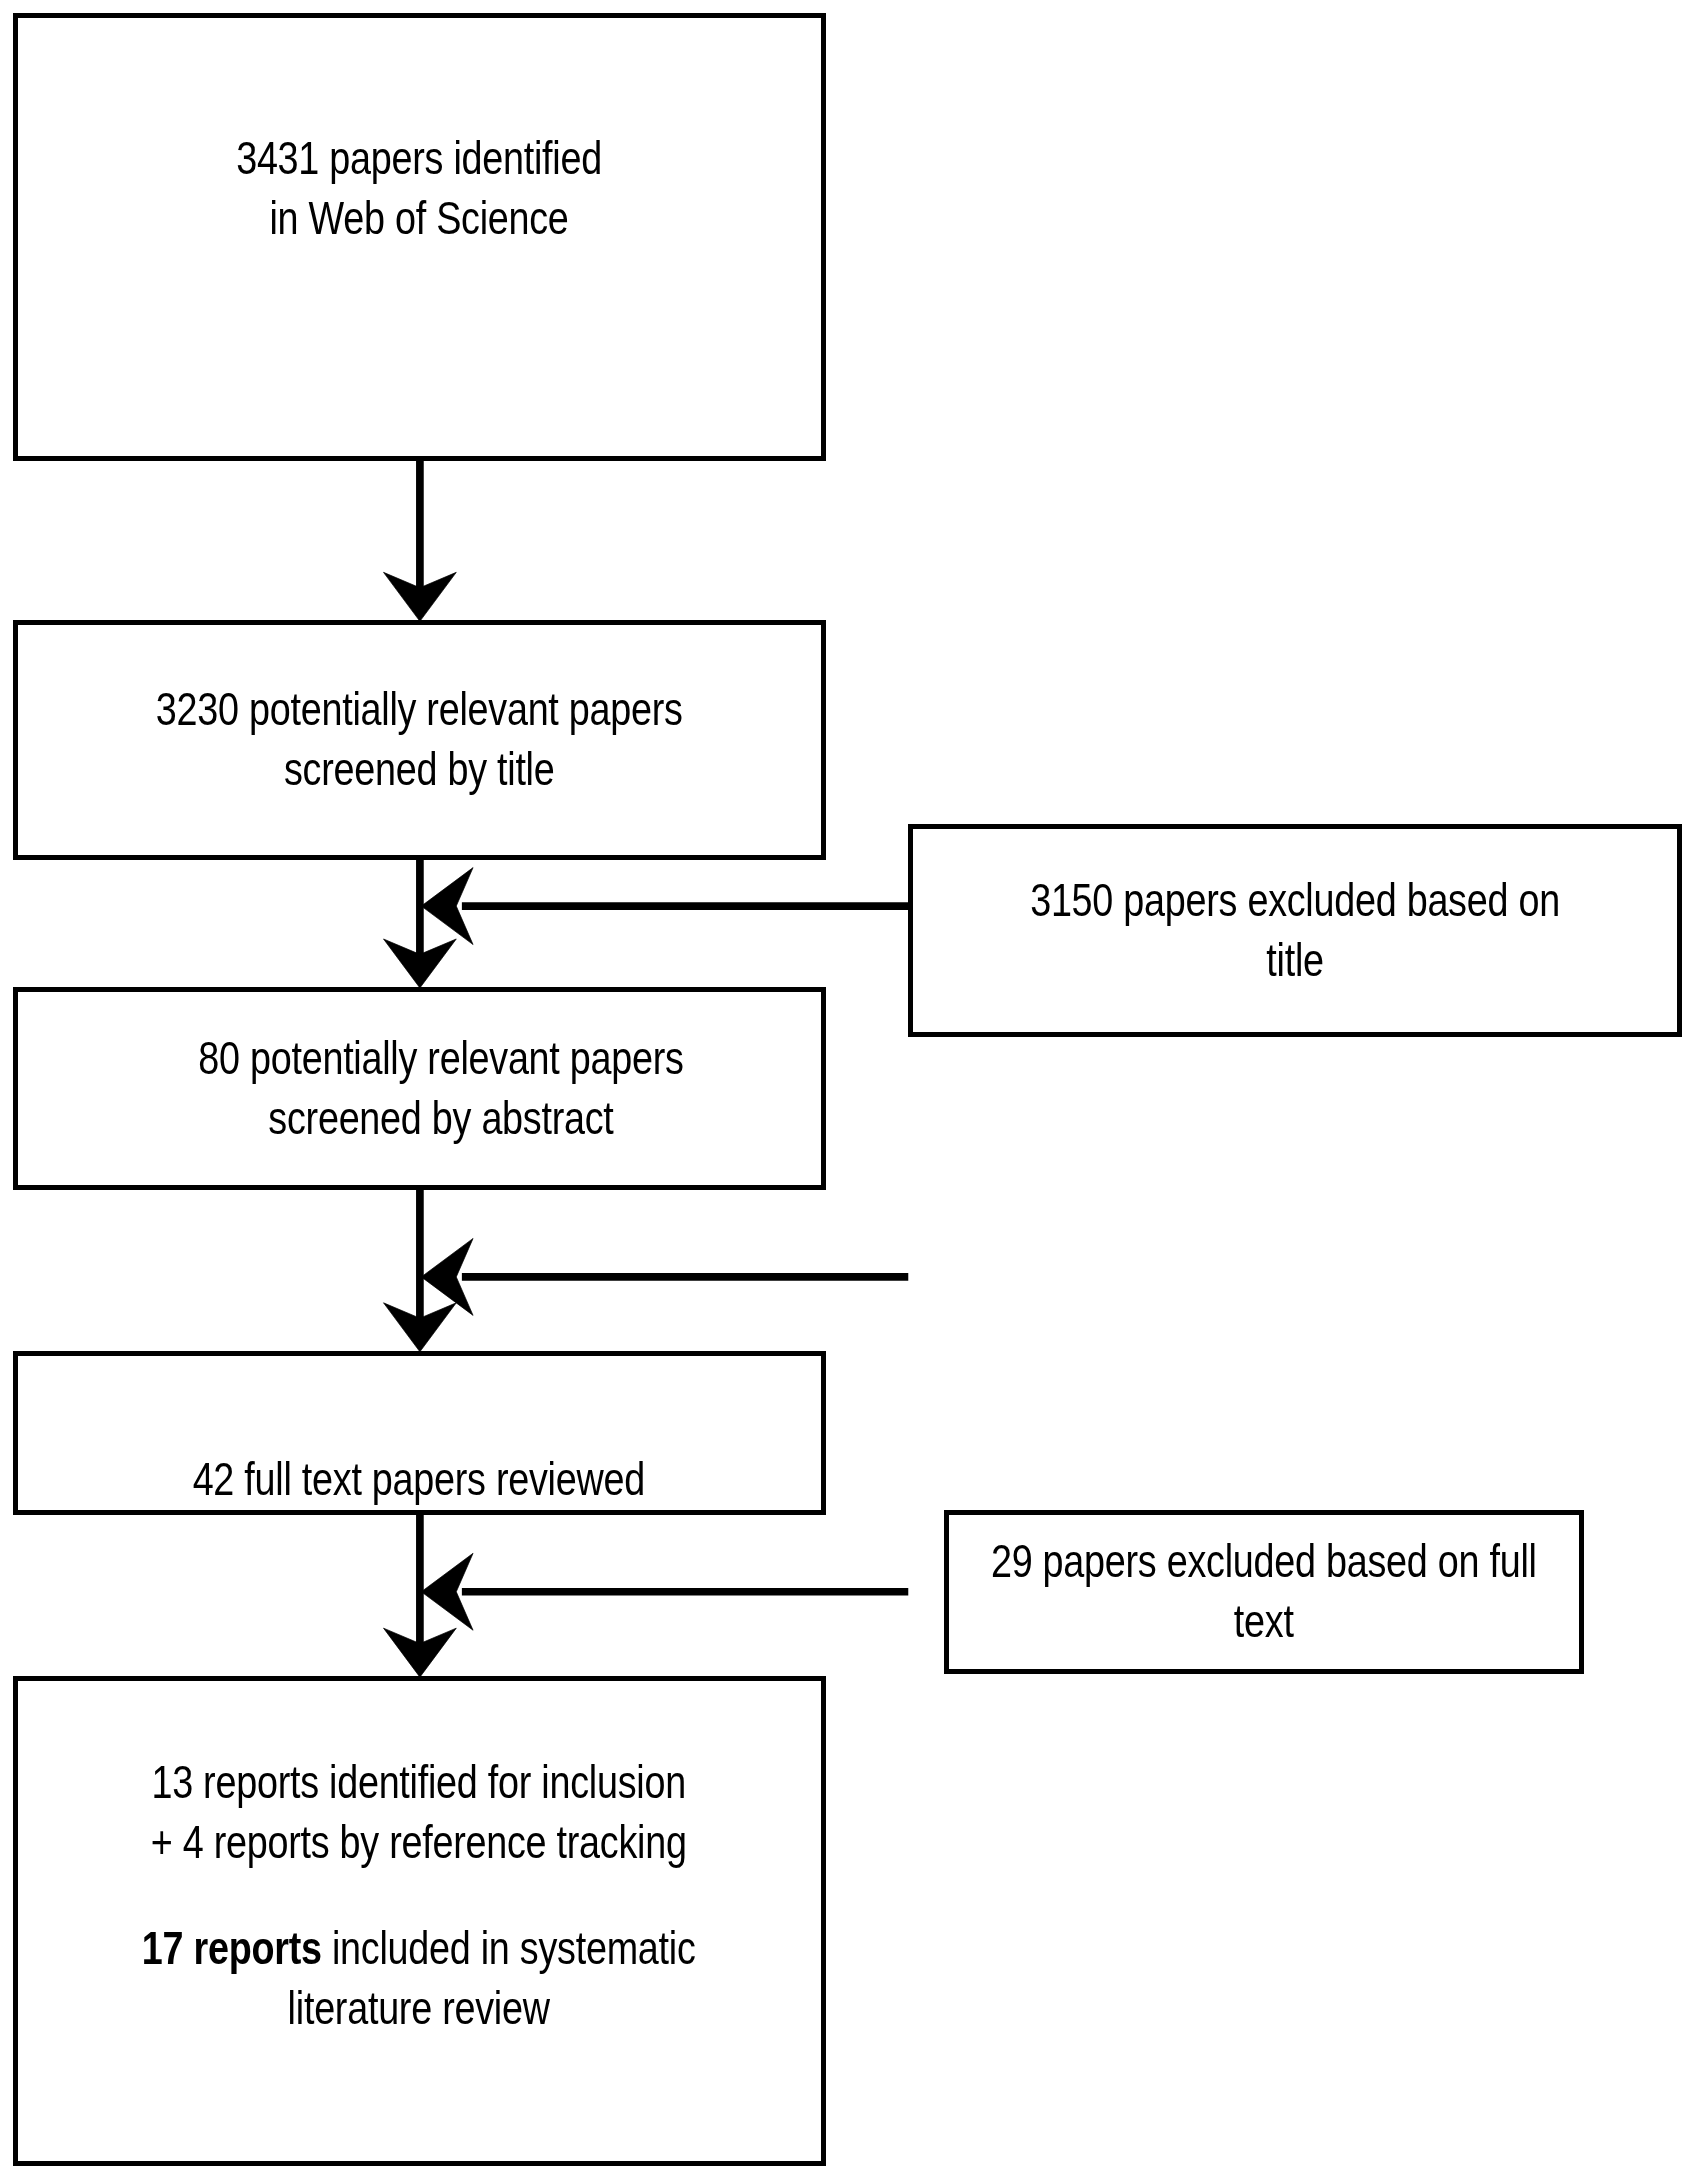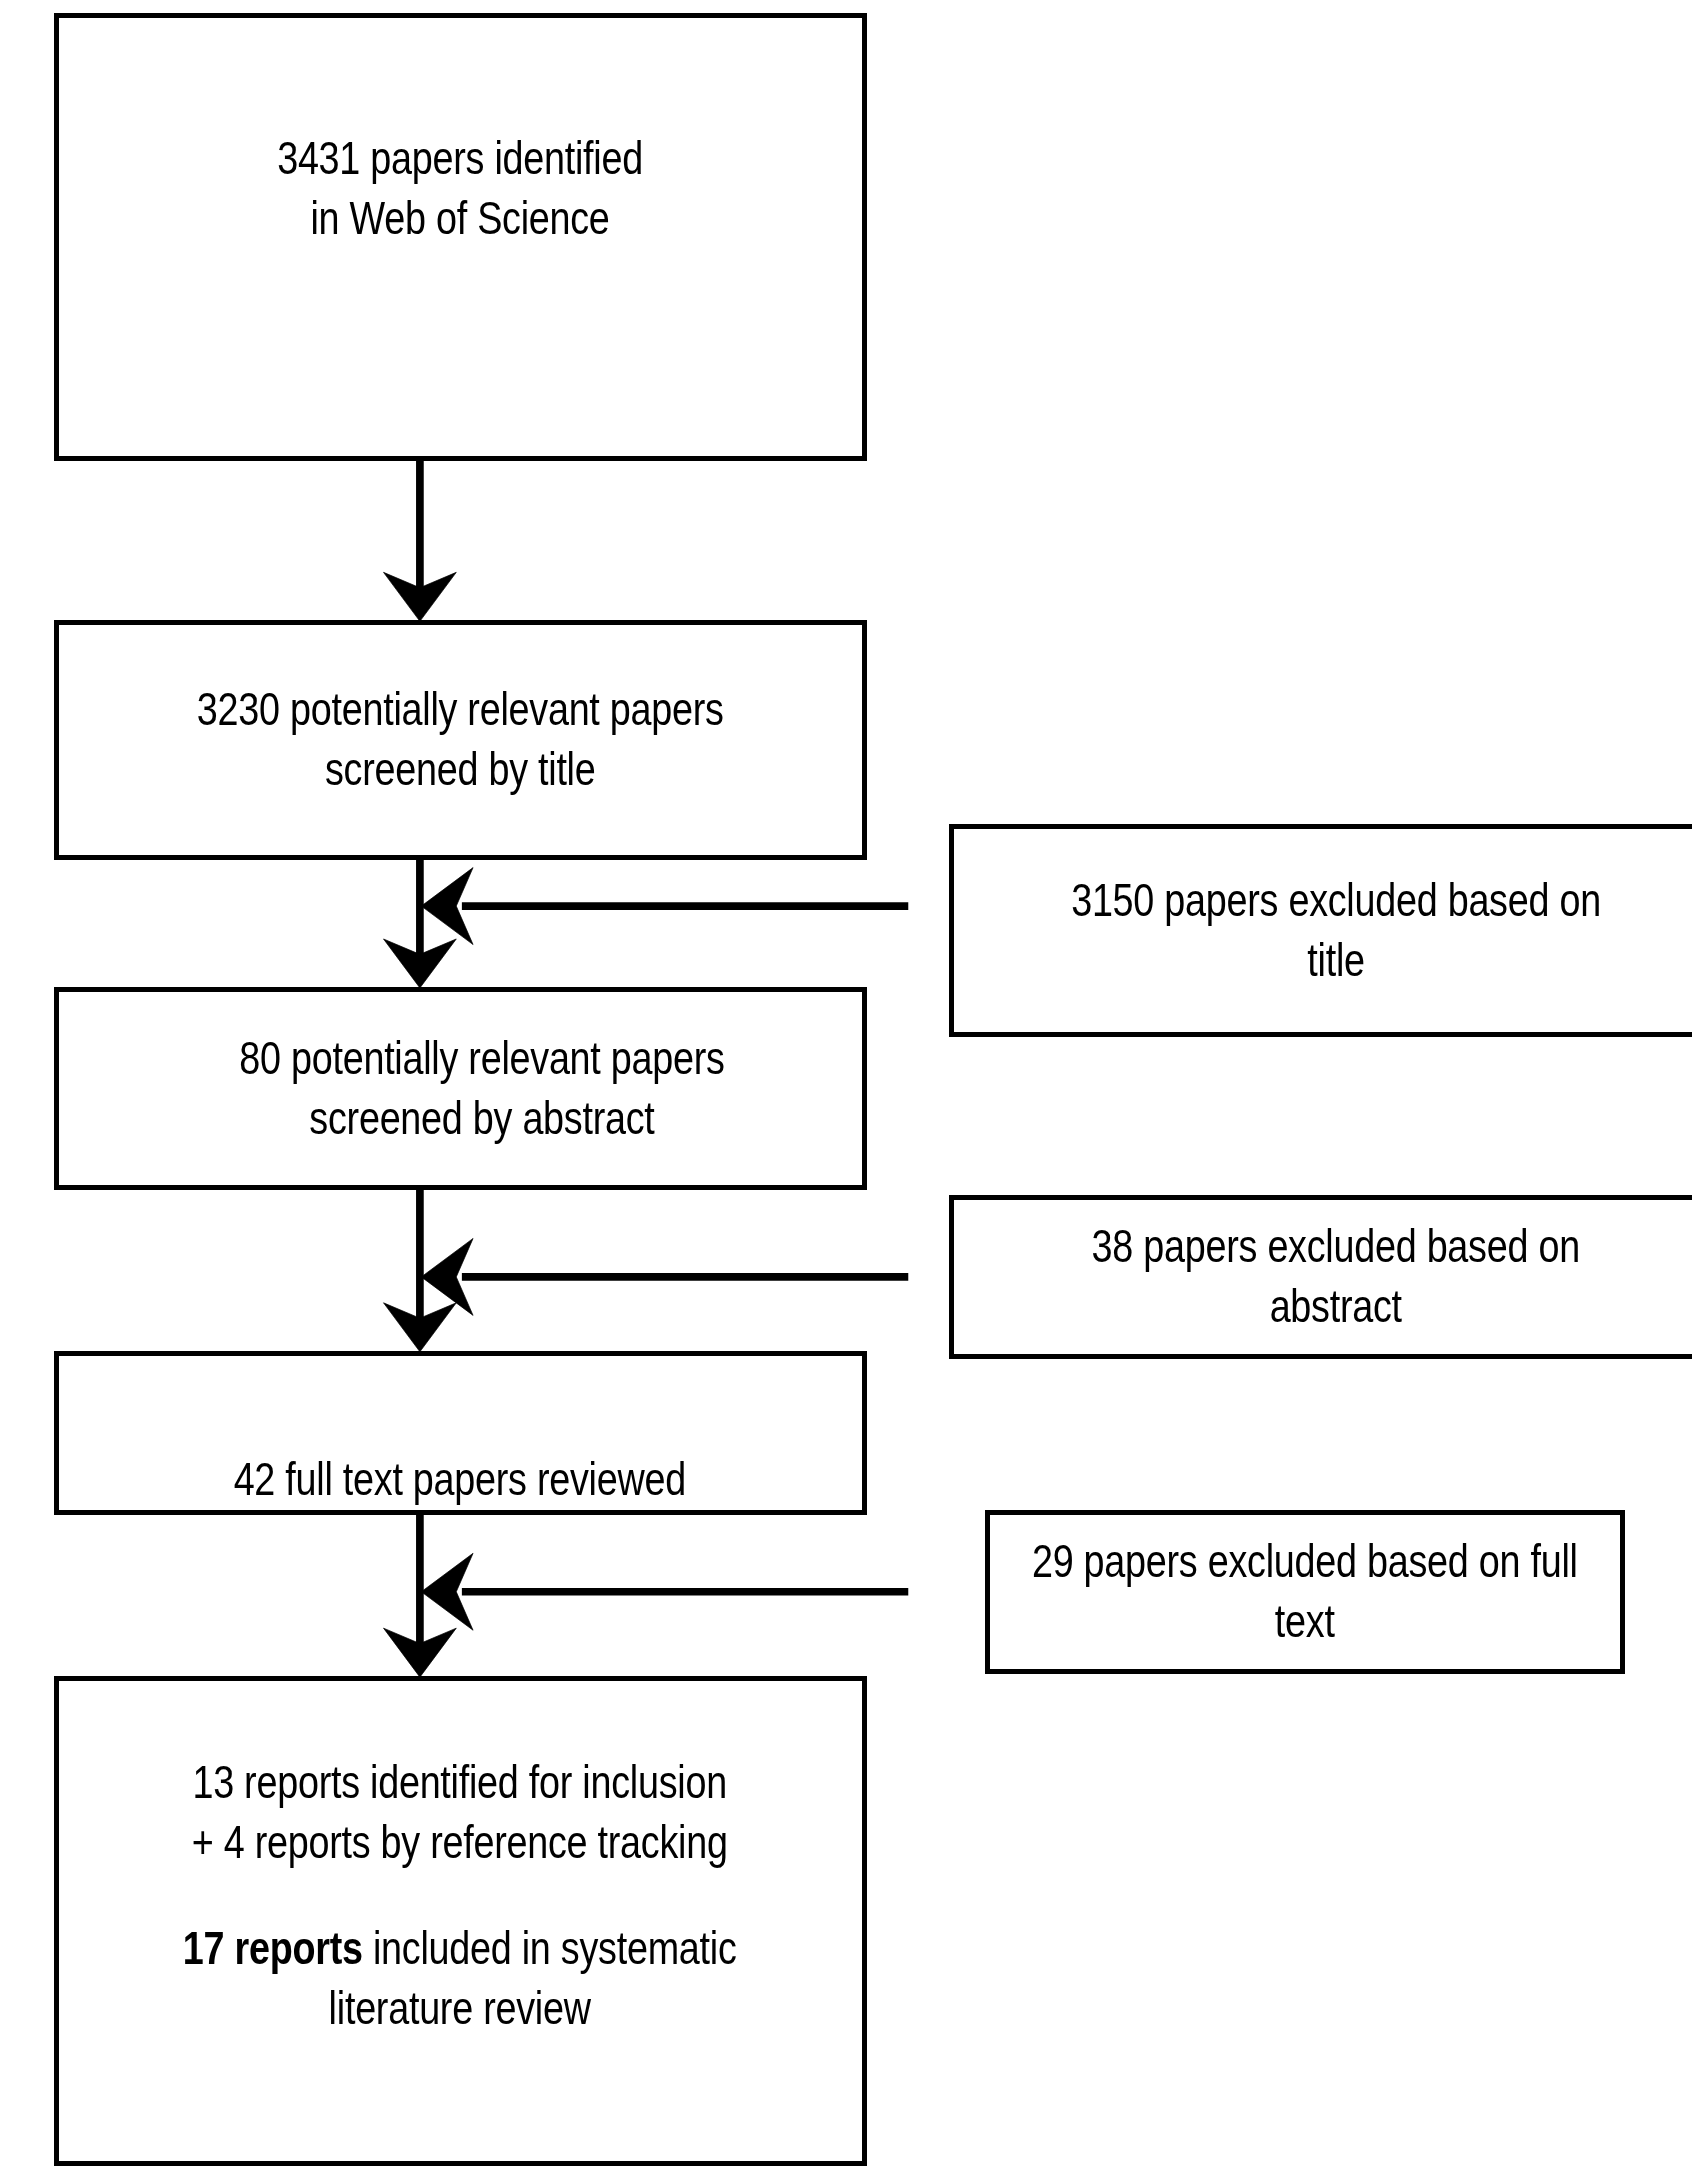--- a/index.html
+++ b/index.html
@@ -26,21 +26,20 @@
     height: 2183px;
   }
   .box {
     position: absolute;
     box-sizing: border-box;
     border: 5.6px solid #000000;
     background: #ffffff;
     display: flex;
     align-items: center;
     justify-content: center;
-    margin-left: 41px;
   }
   .box-text {
     text-align: center;
     color: #000000;
     font-size: 46px;
     line-height: 1.30;
     letter-spacing: -0.3px;
     transform: scaleX(0.82);
     transform-origin: center center;
     white-space: nowrap;
@@ -136,26 +135,20 @@
     </div>
   </div>
 
   <div class="box" id="box-screened-abstract">
     <div class="box-text">
       <span>80 potentially relevant papers</span><br>
       <span>screened by abstract</span>
     </div>
   </div>
 
-  <div class="box" id="box-excl-abstract">
-    <div class="box-text">
-      <span>38 papers excluded based on</span><br>
-      <span>abstract</span>
-    </div>
-  </div>
 
   <div class="box" id="box-fulltext">
     <div class="box-text">
       <span>42 full text papers reviewed</span>
     </div>
   </div>
 
   <div class="box" id="box-excl-fulltext">
     <div class="box-text">
       <span>29 papers excluded based on full</span><br>

